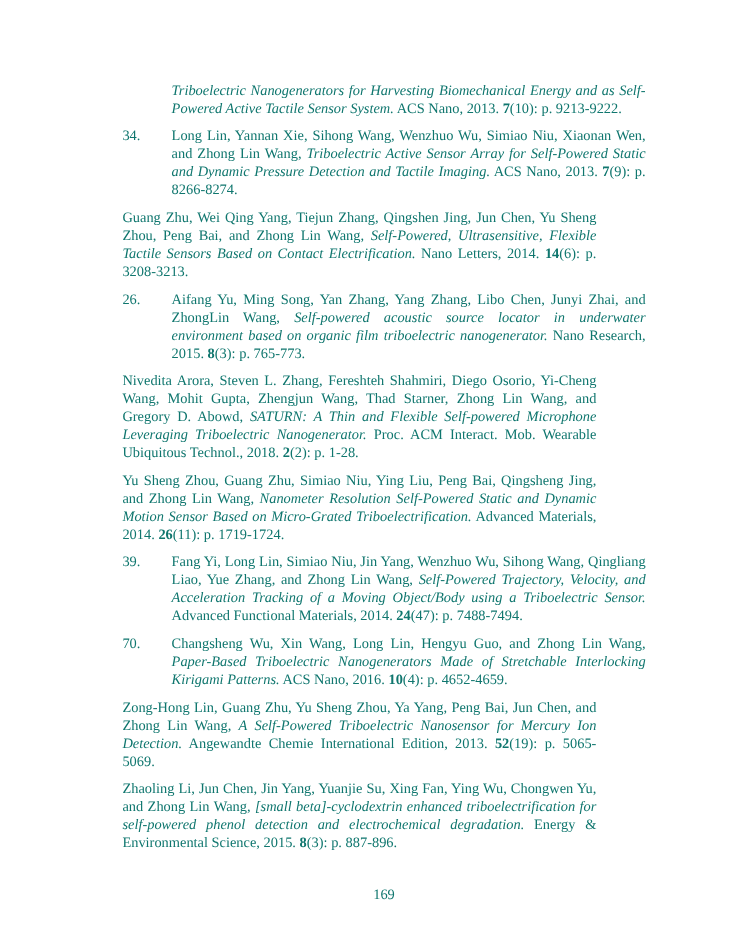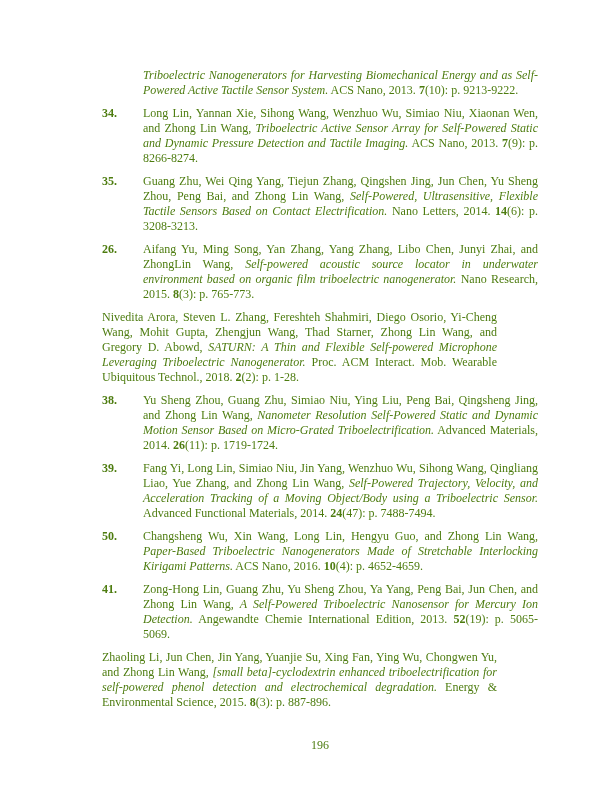--- a/index.html
+++ b/index.html
@@ -9,37 +9,36 @@
   }
   .page {
     position: relative;
     width: 612px;
     height: 792px;
     background: #ffffff;
     overflow: hidden;
     font-family: "Liberation Serif", "DejaVu Serif", serif;
     font-size: 12px;
     line-height: 15px;
-    color: #4d7c0f;
+    color: #0f766e;
   }
   .refs {
     position: absolute;
     left: 102px;
     top: 68px;
     width: 436px;
   }
   .ref-row {
     display: flex;
     margin: 0 0 8px 0;
   }
   .ref-num {
     flex: 0 0 41px;
     width: 41px;
     text-align: left;
-    font-weight: bold;
   }
   .ref-text {
     flex: 0 0 395px;
     width: 395px;
     text-align: justify;
   }
   .ref-title { font-style: italic; }
   .ref-volume { font-weight: bold; }
   .page-number {
     position: absolute;
@@ -56,44 +55,41 @@
   <div class="refs">
       <div class="ref-row">
         <div class="ref-num"></div>
         <div class="ref-text"><span class="ref-authors"></span><span class="ref-title">Triboelectric Nanogenerators for Harvesting Biomechanical Energy and as Self-Powered Active Tactile Sensor System.</span><span class="ref-journal"> ACS Nano, 2013. </span><span class="ref-volume">7</span><span class="ref-issue-pages">(10): p. 9213-9222.</span></div>
       </div>
       <div class="ref-row">
         <div class="ref-num">34.</div>
         <div class="ref-text"><span class="ref-authors">Long Lin, Yannan Xie, Sihong Wang, Wenzhuo Wu, Simiao Niu, Xiaonan Wen, and Zhong Lin Wang, </span><span class="ref-title">Triboelectric Active Sensor Array for Self-Powered Static and Dynamic Pressure Detection and Tactile Imaging.</span><span class="ref-journal"> ACS Nano, 2013. </span><span class="ref-volume">7</span><span class="ref-issue-pages">(9): p. 8266-8274.</span></div>
       </div>
       <div class="ref-row">
-        <div class="ref-num">35.</div>
         <div class="ref-text"><span class="ref-authors">Guang Zhu, Wei Qing Yang, Tiejun Zhang, Qingshen Jing, Jun Chen, Yu Sheng Zhou, Peng Bai, and Zhong Lin Wang, </span><span class="ref-title">Self-Powered, Ultrasensitive, Flexible Tactile Sensors Based on Contact Electrification.</span><span class="ref-journal"> Nano Letters, 2014. </span><span class="ref-volume">14</span><span class="ref-issue-pages">(6): p. 3208-3213.</span></div>
       </div>
       <div class="ref-row">
         <div class="ref-num">26.</div>
         <div class="ref-text"><span class="ref-authors">Aifang Yu, Ming Song, Yan Zhang, Yang Zhang, Libo Chen, Junyi Zhai, and ZhongLin Wang, </span><span class="ref-title">Self-powered acoustic source locator in underwater environment based on organic film triboelectric nanogenerator.</span><span class="ref-journal"> Nano Research, 2015. </span><span class="ref-volume">8</span><span class="ref-issue-pages">(3): p. 765-773.</span></div>
       </div>
       <div class="ref-row">
         <div class="ref-text"><span class="ref-authors">Nivedita Arora, Steven L. Zhang, Fereshteh Shahmiri, Diego Osorio, Yi-Cheng Wang, Mohit Gupta, Zhengjun Wang, Thad Starner, Zhong Lin Wang, and Gregory D. Abowd, </span><span class="ref-title">SATURN: A Thin and Flexible Self-powered Microphone Leveraging Triboelectric Nanogenerator.</span><span class="ref-journal"> Proc. ACM Interact. Mob. Wearable Ubiquitous Technol., 2018. </span><span class="ref-volume">2</span><span class="ref-issue-pages">(2): p. 1-28.</span></div>
       </div>
       <div class="ref-row">
-        <div class="ref-num">38.</div>
         <div class="ref-text"><span class="ref-authors">Yu Sheng Zhou, Guang Zhu, Simiao Niu, Ying Liu, Peng Bai, Qingsheng Jing, and Zhong Lin Wang, </span><span class="ref-title">Nanometer Resolution Self-Powered Static and Dynamic Motion Sensor Based on Micro-Grated Triboelectrification.</span><span class="ref-journal"> Advanced Materials, 2014. </span><span class="ref-volume">26</span><span class="ref-issue-pages">(11): p. 1719-1724.</span></div>
       </div>
       <div class="ref-row">
         <div class="ref-num">39.</div>
         <div class="ref-text"><span class="ref-authors">Fang Yi, Long Lin, Simiao Niu, Jin Yang, Wenzhuo Wu, Sihong Wang, Qingliang Liao, Yue Zhang, and Zhong Lin Wang, </span><span class="ref-title">Self-Powered Trajectory, Velocity, and Acceleration Tracking of a Moving Object/Body using a Triboelectric Sensor.</span><span class="ref-journal"> Advanced Functional Materials, 2014. </span><span class="ref-volume">24</span><span class="ref-issue-pages">(47): p. 7488-7494.</span></div>
       </div>
       <div class="ref-row">
-        <div class="ref-num">50.</div>
+        <div class="ref-num">70.</div>
         <div class="ref-text"><span class="ref-authors">Changsheng Wu, Xin Wang, Long Lin, Hengyu Guo, and Zhong Lin Wang, </span><span class="ref-title">Paper-Based Triboelectric Nanogenerators Made of Stretchable Interlocking Kirigami Patterns.</span><span class="ref-journal"> ACS Nano, 2016. </span><span class="ref-volume">10</span><span class="ref-issue-pages">(4): p. 4652-4659.</span></div>
       </div>
       <div class="ref-row">
-        <div class="ref-num">41.</div>
         <div class="ref-text"><span class="ref-authors">Zong-Hong Lin, Guang Zhu, Yu Sheng Zhou, Ya Yang, Peng Bai, Jun Chen, and Zhong Lin Wang, </span><span class="ref-title">A Self-Powered Triboelectric Nanosensor for Mercury Ion Detection.</span><span class="ref-journal"> Angewandte Chemie International Edition, 2013. </span><span class="ref-volume">52</span><span class="ref-issue-pages">(19): p. 5065-5069.</span></div>
       </div>
       <div class="ref-row">
         <div class="ref-text"><span class="ref-authors">Zhaoling Li, Jun Chen, Jin Yang, Yuanjie Su, Xing Fan, Ying Wu, Chongwen Yu, and Zhong Lin Wang, </span><span class="ref-title">[small beta]-cyclodextrin enhanced triboelectrification for self-powered phenol detection and electrochemical degradation.</span><span class="ref-journal"> Energy &amp; Environmental Science, 2015. </span><span class="ref-volume">8</span><span class="ref-issue-pages">(3): p. 887-896.</span></div>
       </div>
     </div>
-  <div class="page-number">196</div>
+  <div class="page-number">169</div>
 </div>
 
 </body></html>

